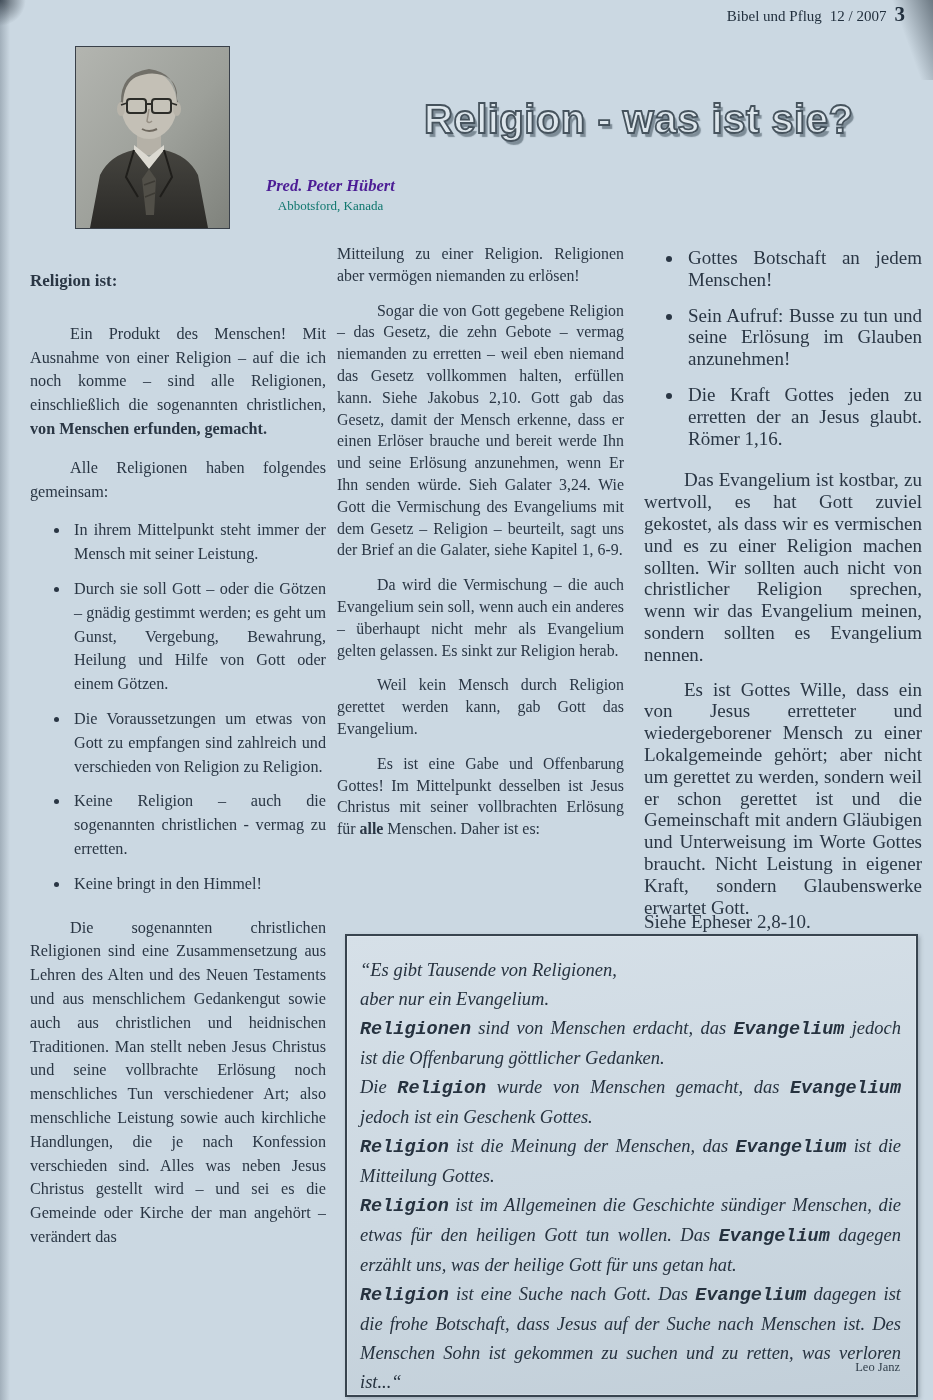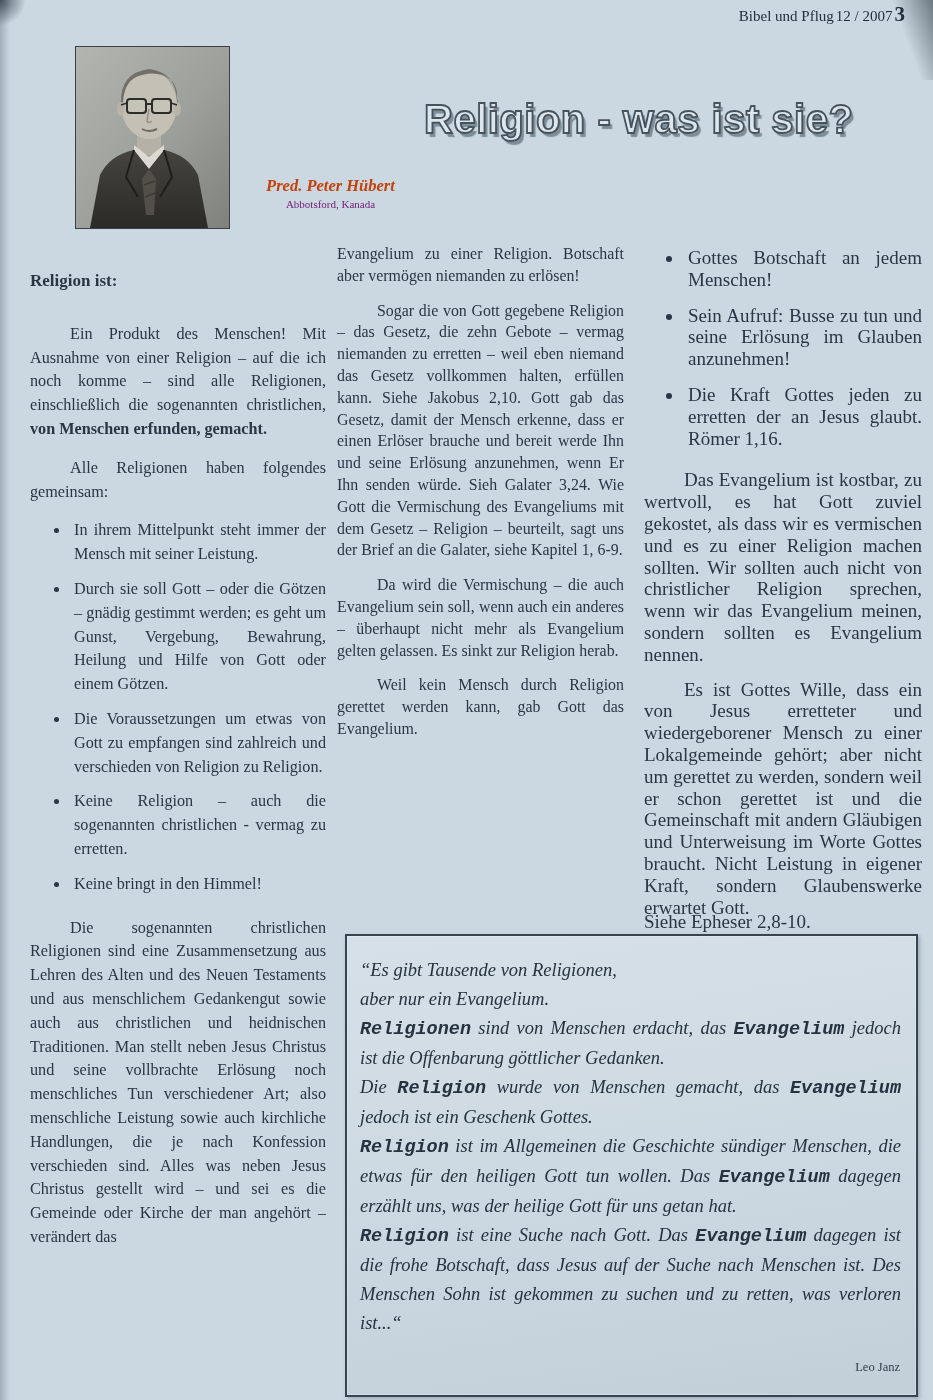--- a/index.html
+++ b/index.html
@@ -14,32 +14,32 @@
   
   .corner-tl{position:absolute;left:0;top:0;width:30px;height:26px;
     background:radial-gradient(circle at 0 0, rgba(30,40,50,.75), rgba(30,40,50,0) 65%);}
   .corner-tr{position:absolute;right:0;top:0;width:46px;height:80px;
     background:linear-gradient(250deg, rgba(30,42,52,.55), rgba(30,42,52,0) 55%);}
   .edge-left{position:absolute;left:0;top:0;width:10px;height:1400px;
     background:linear-gradient(90deg, rgba(55,70,84,.28), rgba(55,70,84,0));}
 
   
   .header{position:absolute;top:2px;right:28px;font-size:15px;color:#22303e;
-    display:flex;align-items:baseline;gap:2px;}
+    display:flex;align-items:baseline;gap:8px;}
   .header .pagenum{font-size:21px;font-weight:bold;}
 
   
   .photo{position:absolute;left:75px;top:46px;width:153px;height:181px;
     border:1px solid #394049;box-shadow:0 0 0 1px rgba(255,255,255,.35) inset;
     background:#9a9c98;}
   .photo svg{display:block;}
 
   .caption{position:absolute;left:243px;top:176px;width:175px;text-align:center;}
-  .aname{font-weight:bold;font-style:italic;font-size:16.5px;color:#c2410c;}
-  .aloc{font-size:11px;margin-top:2px;color:#701a75;}
+  .aname{font-weight:bold;font-style:italic;font-size:16.5px;color:#4c1d95;}
+  .aloc{font-size:13px;margin-top:2px;color:#0f766e;}
 
   
   .title{
     position:absolute;left:424px;top:97px;
     font-family:"Liberation Sans", sans-serif;
     font-weight:bold;font-size:40px;white-space:nowrap;
     letter-spacing:.5px;
     color:#dde6ec;
     -webkit-text-stroke:1.8px #46535d;
     text-shadow:3px 4px 1px rgba(62,78,90,.55);
@@ -155,40 +155,42 @@
         <li>In ihrem Mittelpunkt steht immer der Mensch mit seiner Leistung.</li>
         <li>Durch sie soll Gott – oder die Götzen – gnädig gestimmt werden; es geht um Gunst, Vergebung, Bewahrung, Heilung und Hilfe von Gott oder einem Götzen.</li>
         <li>Die Voraussetzungen um etwas von Gott zu empfangen sind zahlreich und verschieden von Religion zu Religion.</li>
         <li>Keine Religion – auch die sogenannten christlichen -  vermag zu erretten.</li>
         <li>Keine bringt in den Himmel!</li>
       </ul>
     <p>Die sogenannten christlichen Religionen sind eine Zusammensetzung aus Lehren des Alten und des Neuen Testaments und aus menschlichem Gedankengut sowie auch aus christlichen und heidnischen Traditionen. Man stellt neben Jesus Christus und seine vollbrachte Erlösung noch menschliches Tun verschiedener Art; also menschliche Leistung sowie auch kirchliche Handlungen, die je nach Konfession verschieden sind. Alles was neben Jesus Christus gestellt wird – und sei es die Gemeinde oder Kirche der man angehört – verändert das</p>
   </div>
 
   <div class="col" id="col2">
-    <p class="no-indent">Evangelium zu einer Religion. Botschaft aber vermögen niemanden zu erlösen!</p>
+    <p class="no-indent">Mitteilung zu einer Religion. Religionen aber vermögen niemanden zu erlösen!</p>
     <p>Sogar die von Gott gegebene Religion – das Gesetz, die zehn Gebote – vermag niemanden zu erretten – weil eben niemand das Gesetz vollkommen halten, erfüllen kann. Siehe Jakobus 2,10. Gott gab das Gesetz, damit der Mensch erkenne, dass er einen Erlöser brauche und bereit werde Ihn und seine Erlösung anzunehmen, wenn Er Ihn senden würde. Sieh Galater 3,24. Wie Gott die Vermischung des Evangeliums mit dem Gesetz – Religion – beurteilt, sagt uns der Brief an die Galater, siehe Kapitel 1, 6-9.</p>
     <p>Da wird die Vermischung – die auch Evangelium sein soll, wenn auch ein anderes – überhaupt nicht mehr als Evangelium gelten gelassen. Es sinkt zur  Religion herab.</p>
     <p>Weil kein Mensch durch Religion gerettet werden kann, gab Gott das Evangelium.</p>
+    <p><span>Es ist eine Gabe und Offenbarung Gottes! Im Mittelpunkt desselben ist Jesus Christus mit seiner vollbrachten Erlösung für </span><b>alle</b><span> Menschen. Daher ist es:</span></p>
   </div>
 
   <div class="col" id="col3">
     <ul class="bullets">
         <li>Gottes Botschaft an jedem Menschen!</li>
         <li>Sein Aufruf: Busse zu tun und seine Erlösung im Glauben anzunehmen!</li>
         <li>Die Kraft Gottes  jeden zu erretten der an Jesus glaubt. Römer 1,16.</li>
       </ul>
     <p>Das Evangelium ist kostbar, zu wertvoll, es hat Gott zuviel gekostet, als dass wir es vermischen und es zu einer Religion machen sollten. Wir sollten auch nicht von christlicher Religion sprechen, wenn wir das Evangelium meinen, sondern sollten es Evangelium nennen.</p>
     <p style="margin-bottom:2px">Es ist Gottes Wille, dass ein von Jesus erretteter und wiedergeborener Mensch zu einer Lokalgemeinde gehört; aber nicht um gerettet zu werden, sondern weil er schon gerettet ist und die Gemeinschaft mit andern Gläubigen und Unterweisung im Worte Gottes braucht. Nicht Leistung in eigener Kraft, sondern Glaubenswerke erwartet Gott.</p>
     <p class="no-indent tight">Siehe Epheser 2,8-10.</p>
   </div>
 
   <div class="qbox">
     <p>“Es  gibt Tausende von Religionen,</p>
     <p class="q-right">aber nur ein Evangelium.</p>
     <p><b>Religionen</b><span> sind von Menschen erdacht, das </span><b>Evangelium</b><span> jedoch ist die Offenbarung göttlicher Gedanken.</span></p>
     <p><span>Die </span><b>Religion</b><span> wurde von Menschen gemacht, das </span><b>Evangelium</b><span> jedoch ist ein Geschenk Gottes.</span></p>
+    <p><b>Religion</b><span> ist die Meinung der Menschen, das </span><b>Evangelium</b><span> ist die Mitteilung Gottes.</span></p>
     <p><b>Religion</b><span> ist im Allgemeinen die Geschichte sündiger Menschen, die etwas für den heiligen Gott tun wollen. Das </span><b>Evangelium</b><span> dagegen erzählt uns, was der heilige Gott für uns getan hat.</span></p>
     <p><b>Religion</b><span> ist eine Suche nach Gott. Das </span><b>Evangelium</b><span> dagegen ist die frohe Botschaft, dass Jesus auf der Suche nach Menschen ist. Des Menschen Sohn ist gekommen zu suchen und zu retten, was verloren ist...“</span></p>
     <div class="q-attrib">Leo Janz</div>
   </div>
 
 </div>
 
 </body></html>

